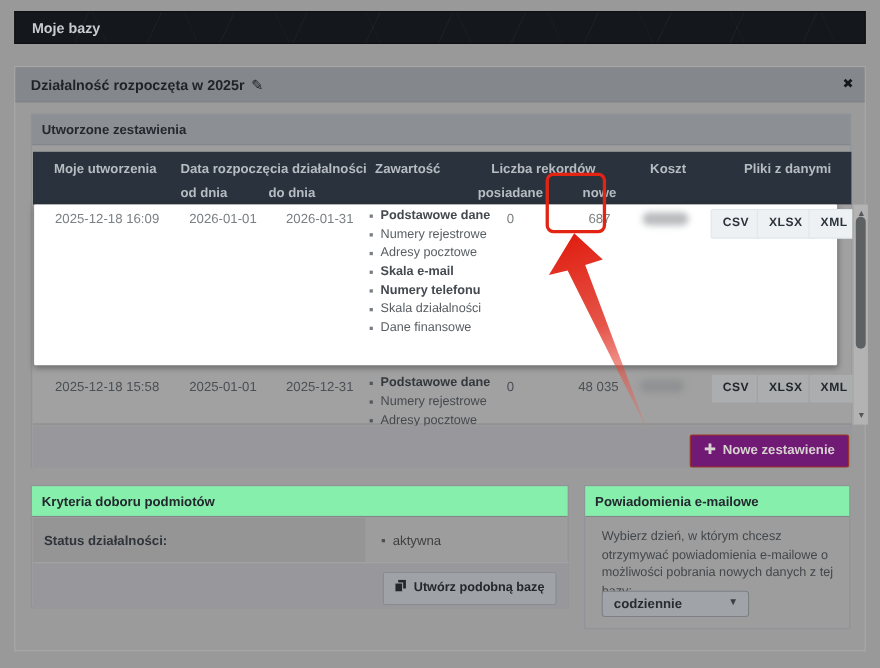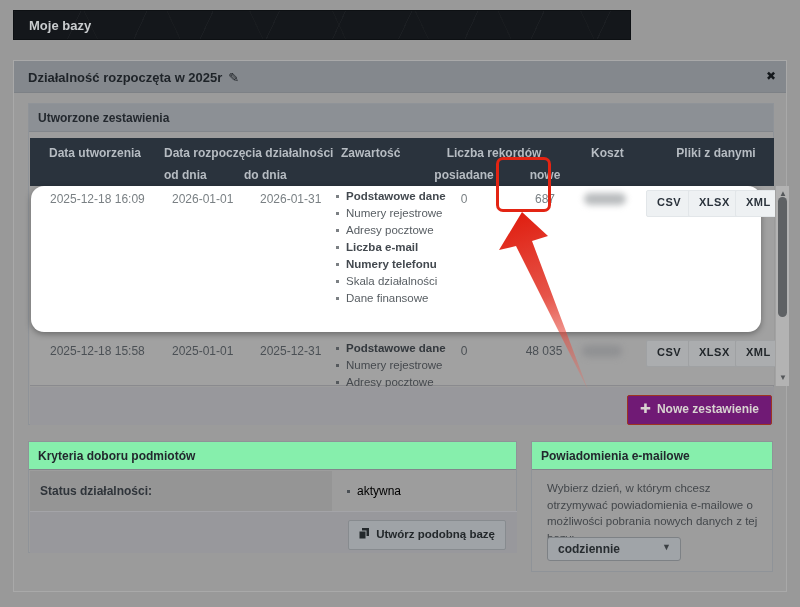--- a/index.html
+++ b/index.html
@@ -6,21 +6,21 @@
   body{
     width:800px;height:607px;position:relative;overflow:hidden;
     background:#999999;
     font-family:"Liberation Sans","DejaVu Sans",sans-serif;
     -webkit-font-smoothing:antialiased;
   }
   .abs{position:absolute;box-sizing:border-box;}
 
   
   .navbar{
-    left:13px;top:10px;width:618px;height:30px;background:#14171b;
+    left:13px;top:10px;width:774px;height:30px;background:#14171b;
     border:1px solid #0d1013;
     background-image:
       repeating-linear-gradient(115deg, rgba(255,255,255,0.03) 0 1px, transparent 1px 60px),
       repeating-linear-gradient(65deg, rgba(255,255,255,0.02) 0 1px, transparent 1px 75px);
     text-decoration: underline;
   }
   .navbar-title{left:15px;top:7px;font-size:13px;font-weight:bold;color:#c9ccce;}
 
   
   .modal{left:13px;top:60px;width:774px;height:532px;background:#9b9b9b;border:1px solid #a9a9a9;}
@@ -40,21 +40,21 @@
   .thead .r1{top:8px;}
   .thead .r2{top:30px;}
   .center{text-align:center;}
 
   
   .scrollwrap{left:1px;top:82px;width:744px;height:200px;background:#a1a1a1;border-bottom:1px solid #8a8a8e;}
 
   
   .row-card{
     left:1px;top:0px;width:730px;height:146px;background:#ffffff;
-    box-shadow:0 2px 6px rgba(0,0,0,0.35);border-radius:13px;
+    box-shadow:0 2px 6px rgba(0,0,0,0.35);border-radius:1px;
   }
   .cell{position:absolute;font-size:12px;color:#7a8084;white-space:nowrap;}
   .list{position:absolute;left:303px;top:2px;width:112px;}
   .li{position:relative;padding:2px 0 2px 12px;font-size:11.5px;color:#585e63;line-height:13px;}
   .li.b{font-weight:bold;color:#43494f;}
   .li .sq{position:absolute;left:2px;top:7px;width:3px;height:3px;background:#7c8084;}
   .filebtn{
     position:absolute;height:25px;background:#eef1f3;border:1px solid #e2e6e9;border-radius:2px;
     font-size:11px;font-weight:bold;color:#2b333c;text-align:center;line-height:23px;
     letter-spacing:0.5px;cursor:pointer;padding:0 10px;
@@ -79,21 +79,21 @@
     position:absolute;right:2px;top:8px;height:28px;background:#701a75;border:1px solid #9e3421;border-radius:2px;
     color:#d8d3d1;font-size:12px;font-weight:bold;line-height:26px;padding:0 12px;cursor:pointer;
   }
   .btn-red .plus{margin-right:6px;font-size:13px;}
 
   
   .panel-crit{left:14px;top:380px;width:489px;height:112px;background:#9d9d9d;border:1px solid #8f9398;}
   .panel-h{position:absolute;left:0;top:0;width:100%;height:28px;background:#86efac;border-bottom:1px solid #82868b;box-sizing:border-box;}
   .crit-label-cell{left:1px;top:29px;width:302px;height:40px;background:#959595;}
   .crit-label{left:10px;top:13px;font-size:12px;font-weight:bold;color:#2f343a;}
-  .crit-val{left:318px;top:42px;font-size:12px;color:#000000;}
+  .crit-val{left:318px;top:42px;font-size:12px;color:#404040;}
   .crit-val .sq{display:inline-block;width:3px;height:3px;background:#4b5055;vertical-align:2px;margin-right:7px;}
   .crit-foot{left:1px;top:69px;width:487px;height:42px;background:#98989c;border-top:1px solid #a4a4a8;}
   .btn-gray{
     position:absolute;right:11px;top:8px;height:28px;background:#9fa3a7;border:1px solid #878b8f;border-radius:2px;
     font-size:11.5px;font-weight:bold;color:#23282b;line-height:26px;padding:0 10px;cursor:pointer;text-align:right;
   }
   .copy-ic{display:inline-block;margin-right:6px;vertical-align:-1px;}
 
   
   .panel-notif{left:517px;top:380px;width:242px;height:131px;background:#9d9d9d;border:1px solid #8f9398;}
@@ -126,21 +126,21 @@
     </div>
     <div class="abs close-x">✖</div>
   </div>
 
   <div class="abs section">
     <div class="abs section-h">
       <span class="t">Utworzone zestawienia</span>
     </div>
 
     <div class="abs thead">
-      <span class="th r1" style="left:19px;">Data utworzenia</span>
+      <span class="th r1" style="left:19px;">Moje utworzenia</span>
       <span class="th r1" style="left:134px;">Data rozpoczęcia działalności</span>
       <span class="th r1" style="left:311px;">Zawartość</span>
       <span class="th r1 center" style="left:404px;width:120px;">Liczba rekordów</span>
       <span class="th r1" style="left:561px;">Koszt</span>
       <span class="th r1 center" style="left:630px;width:112px;">Pliki z danymi</span>
       <span class="th r2" style="left:134px;">od dnia</span>
       <span class="th r2" style="left:214px;">do dnia</span>
       <span class="th r2 center" style="left:401px;width:66px;">posiadane</span>
       <span class="th r2 center" style="left:491px;width:48px;">nowe</span>
     </div>
@@ -148,21 +148,21 @@
     <div class="abs scrollwrap">
 
       <div class="abs row-card">
         <span class="cell" style="left:19px;top:6px;">2025-12-18 16:09</span>
         <span class="cell" style="left:141px;top:6px;">2026-01-01</span>
         <span class="cell" style="left:229px;top:6px;">2026-01-31</span>
         <div class="list">
           <div class="li b"><span class="sq"></span><span>Podstawowe dane</span></div>
           <div class="li"><span class="sq"></span><span>Numery rejestrowe</span></div>
           <div class="li"><span class="sq"></span><span>Adresy pocztowe</span></div>
-          <div class="li b"><span class="sq"></span><span>Liczba e-mail</span></div>
+          <div class="li b"><span class="sq"></span><span>Skala e-mail</span></div>
           <div class="li b"><span class="sq"></span><span>Numery telefonu</span></div>
           <div class="li"><span class="sq"></span><span>Skala działalności</span></div>
           <div class="li"><span class="sq"></span><span>Dane finansowe</span></div>
         </div>
         <span class="cell center" style="left:400px;top:6px;width:66px;">0</span>
         <span class="cell center" style="left:490px;top:6px;width:48px;">687</span>
         <div class="blur" style="left:553px;top:7px;width:42px;height:12px;background:#b9bcbe;"></div>
         <div class="filebtn" style="left:615px;top:4px;">CSV</div>
         <div class="filebtn" style="left:657px;top:4px;">XLSX</div>
         <div class="filebtn" style="left:704px;top:4px;">XML</div>

